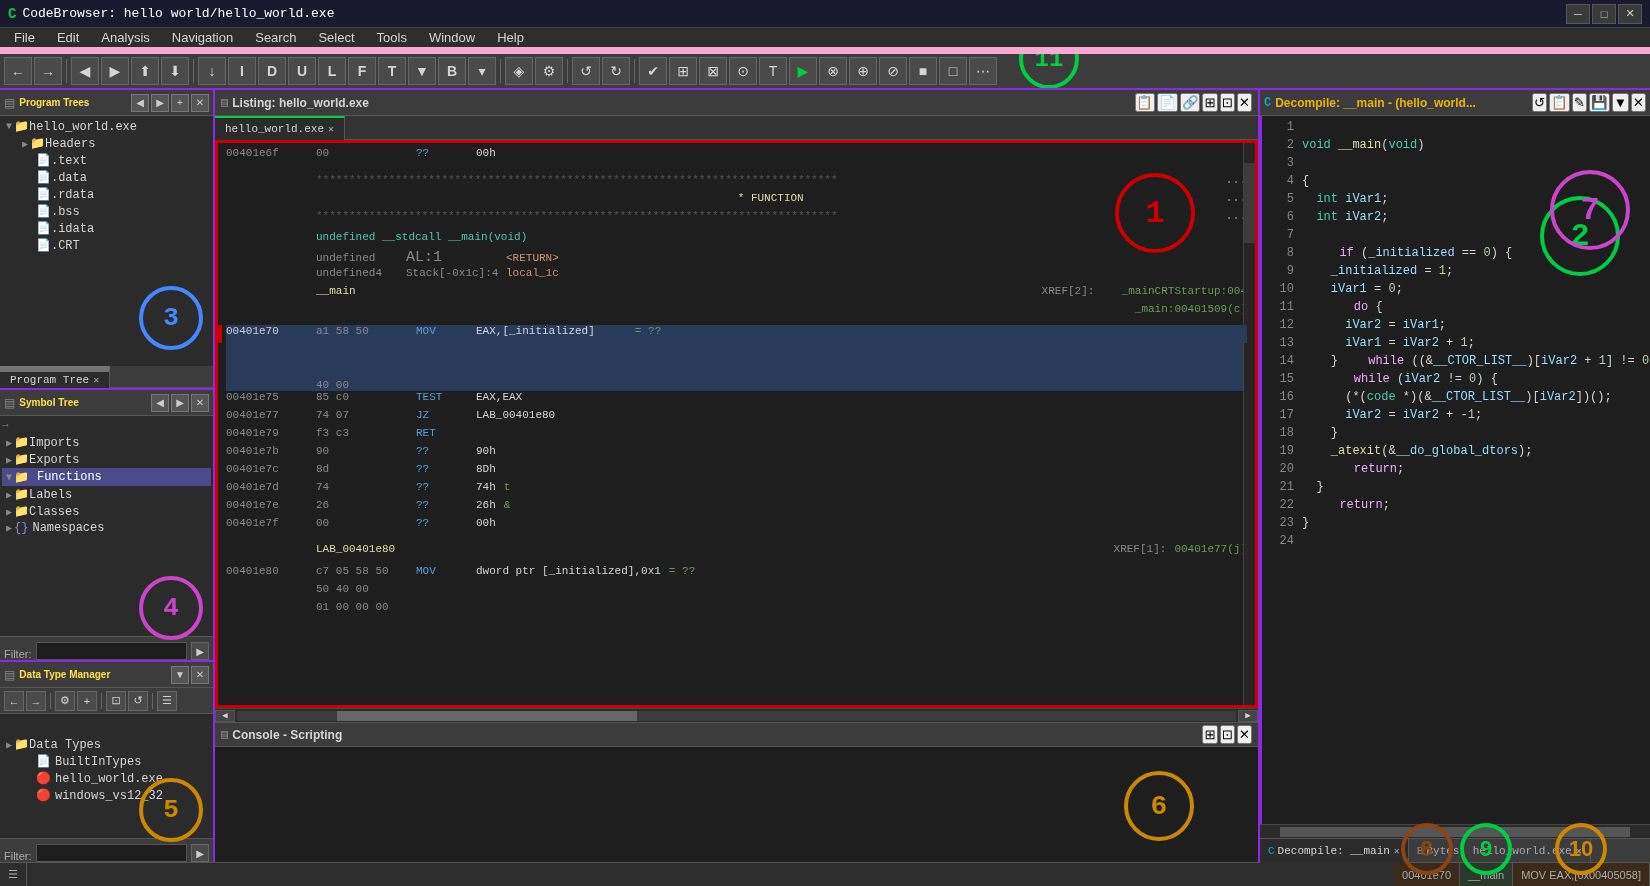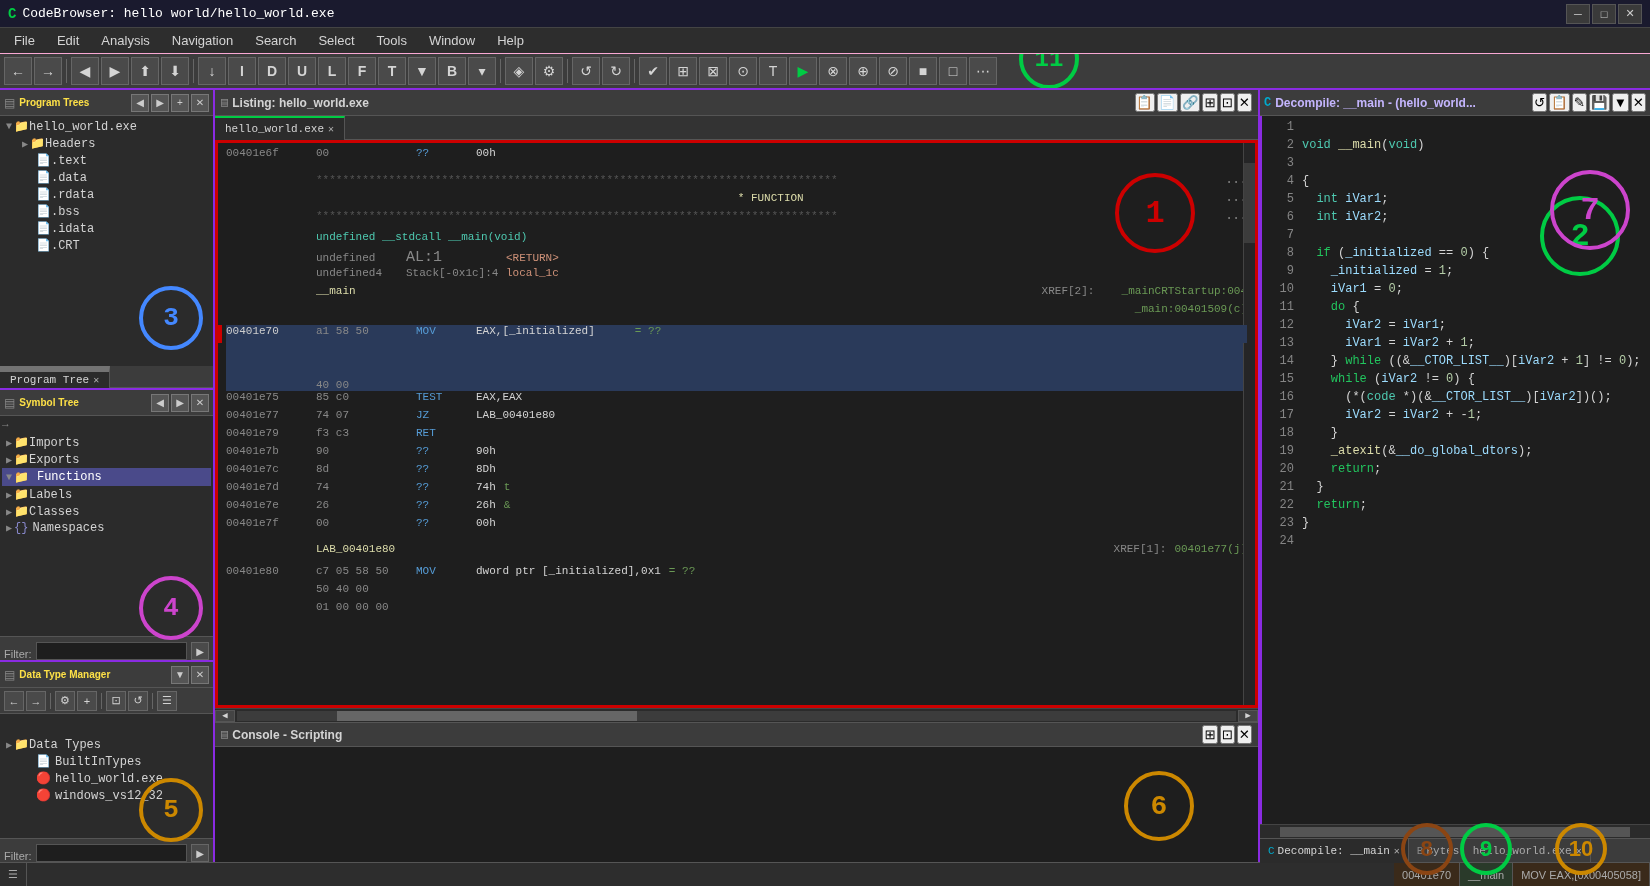--- a/index.html
+++ b/index.html
@@ -9,21 +9,21 @@
     #title-bar { background: #1a1a2e; color: #fff; height: 28px; display: flex; align-items: center; padding: 0 8px; font-size: 13px; border-bottom: 1px solid #444; }
     #title-bar .title-icon { color: #00cc44; margin-right: 6px; font-weight: bold; font-size: 14px; }
     #title-bar .title-text { flex: 1; }
     #title-bar .win-controls { display: flex; gap: 2px; }
     #title-bar .win-btn { width: 24px; height: 20px; background: #3a3a3a; border: 1px solid #555; color: #ccc; cursor: pointer; display: flex; align-items: center; justify-content: center; font-size: 11px; }
 
     
     .circle-annotation { border-radius: 50%; display: flex; align-items: center; justify-content: center; font-weight: bold; font-size: 22px; position: absolute; border: 4px solid; pointer-events: none; }
 
     
-    #menu-bar { background: #2d2d2d; height: 26px; display: flex; align-items: center; padding: 0 4px; border-bottom: 1px solid #f9a8d4; gap: 2px; }
+    #menu-bar { background: #2d2d2d; height: 26px; display: flex; align-items: center; padding: 0 4px; border-bottom: 7px solid #f9a8d4; gap: 2px; }
     .menu-item { padding: 2px 10px; cursor: pointer; color: #d4d4d4; font-size: 13px; font-family: Arial, sans-serif; }
 
     
     #toolbar { background: #3c3c3c; height: 36px; display: flex; align-items: center; padding: 2px 4px; border-bottom: 2px solid #8a2be2; gap: 2px; overflow: hidden; }
     .toolbar-btn { height: 28px; min-width: 28px; padding: 2px 4px; background: #4a4a4a; border: 1px solid #666; color: #d4d4d4; cursor: pointer; display: flex; align-items: center; justify-content: center; font-size: 14px; }
     .toolbar-sep { width: 1px; height: 24px; background: #666; margin: 0 2px; }
 
     
     #main-layout { display: flex; height: calc(886px - 28px - 26px - 36px - 24px); }
 
@@ -90,30 +90,30 @@
     
     #console-panel { height: 140px; border-top: 1px solid #555; display: flex; flex-direction: column; }
     #console-header { background: #3c3c3c; height: 24px; display: flex; align-items: center; padding: 0 6px; border-bottom: 1px solid #555; }
     #console-header .console-title { color: #d4d4d4; font-family: Arial, sans-serif; font-size: 12px; font-weight: bold; }
     #console-header-btns { margin-left: auto; display: flex; gap: 2px; }
     #console-content { flex: 1; background: #1e1e1e; padding: 4px; color: #d4d4d4; font-size: 11px; }
 
     
     #right-panel { width: 390px; display: flex; flex-direction: column; }
     #decompiler-header { background: #3c3c3c; height: 26px; display: flex; align-items: center; padding: 0 4px; border-bottom: 1px solid #555; }
-    #decompiler-header .decomp-title { color: #c4b5fd; font-family: Arial, sans-serif; font-size: 12px; font-weight: bold; flex: 1; }
+    #decompiler-header .decomp-title { color: #eab308; font-family: Arial, sans-serif; font-size: 12px; font-weight: bold; flex: 1; }
     #decompiler-content { flex: 1; background: #1e1e1e; padding: 4px; overflow: auto; font-size: 12px; border-left: 2px solid #8a2be2; }
     #decompiler-tabs { background: #3c3c3c; height: 24px; display: flex; align-items: center; border-top: 1px solid #555; }
     .decomp-tab { padding: 2px 8px; cursor: pointer; font-size: 11px; color: #aaa; border-right: 1px solid #555; height: 24px; display: flex; align-items: center; }
     .decomp-tab.active { background: #2b2b2b; color: #d4d4d4; }
 
     .code-line { display: flex; min-height: 18px; }
     .line-num { color: #858585; width: 28px; min-width: 28px; text-align: right; margin-right: 8px; font-size: 12px; user-select: none; }
     .code-text { font-size: 12px; white-space: pre; }
-    .kw { color: #22c55e; }
+    .kw { color: #f0abfc; margin-left: 23px; }
     .type { color: #4ec9b0; }
     .fn { color: #dcdcaa; }
     .num { color: #b5cea8; }
     .op { color: #d4d4d4; }
     .var { color: #9cdcfe; }
     .punc { color: #d4d4d4; }
 
     
     #status-bar { background: #2d2d2d; height: 24px; display: flex; align-items: center; border-top: 1px solid #555; font-size: 11px; color: #aaa; font-family: Arial, sans-serif; }
     .status-item { padding: 0 8px; border-right: 1px solid #555; height: 24px; display: flex; align-items: center; }

